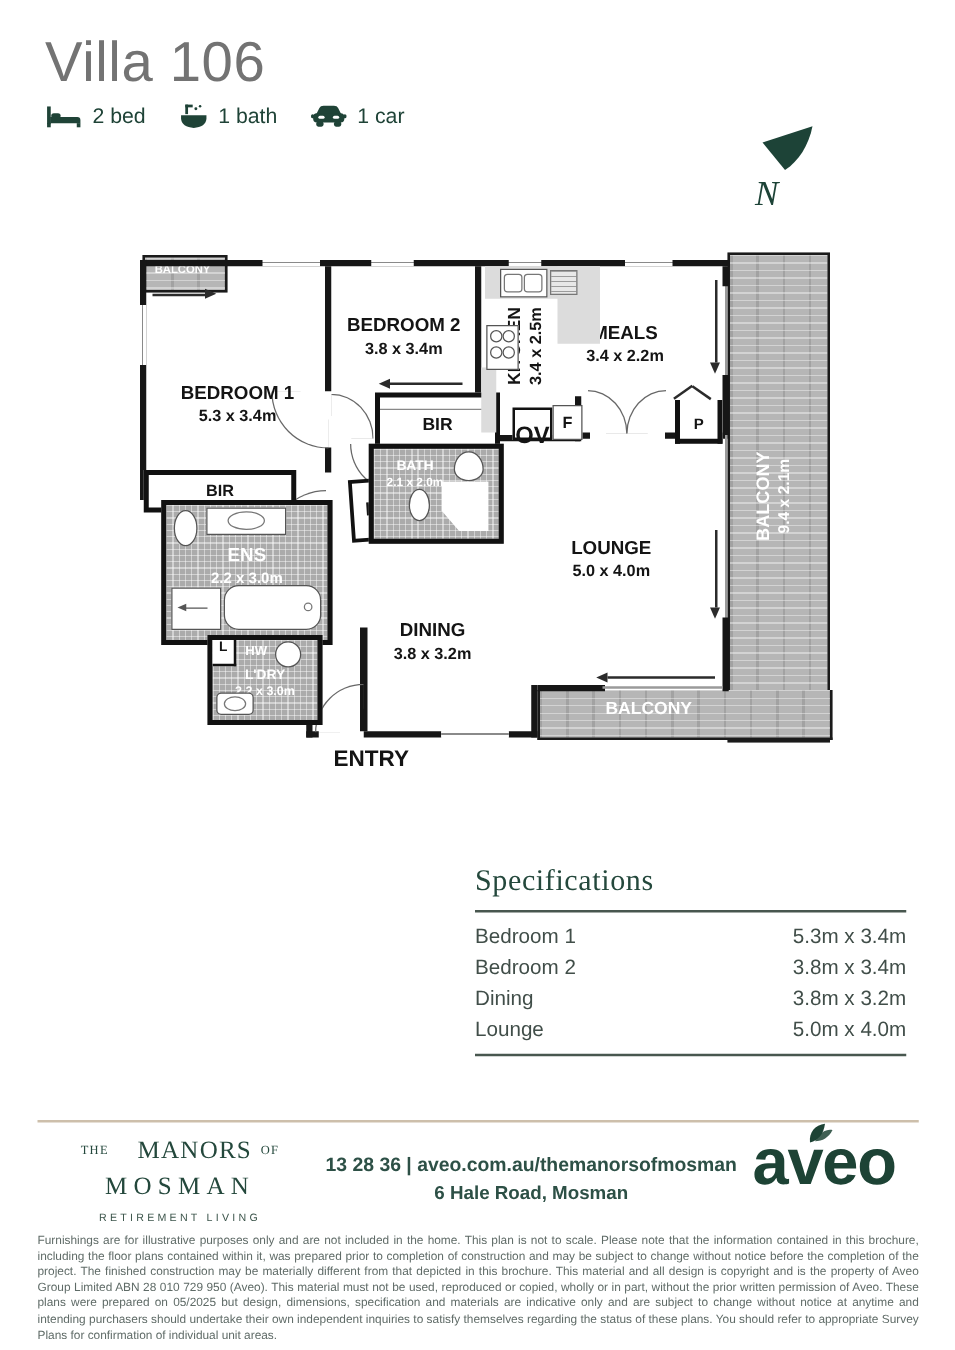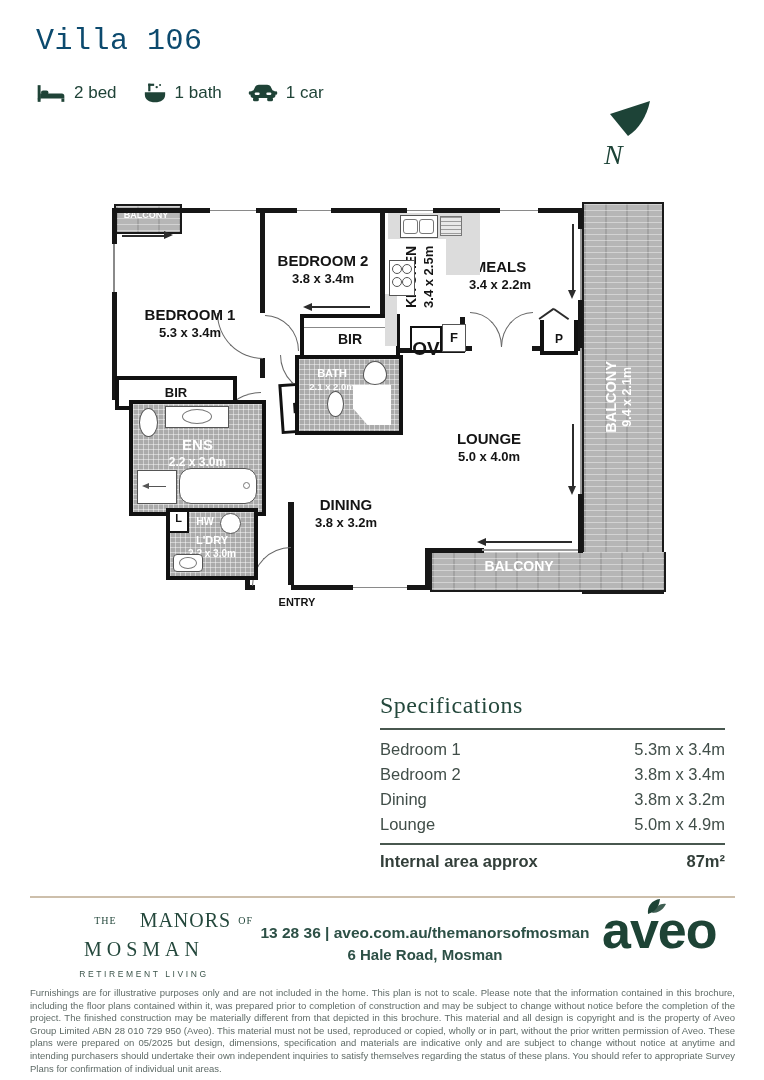--- a/index.html
+++ b/index.html
@@ -1,20 +1,20 @@
 <!DOCTYPE html>
 <html><head>
 <meta charset="utf-8">
 <style>
   html,body{margin:0;padding:0;}
   body{width:764px;height:1080px;position:relative;overflow:hidden;background:#ffffff;
        font-family:"Liberation Sans",sans-serif;}
   .abs{position:absolute;}
   
-  .title{left:36px;top:24px;font-family:Liberation Mono, monospace;font-size:30px;color:#0c4a6e;letter-spacing:.5px;}
+  .title{left:36px;top:24px;font-family:Liberation Sans, sans-serif;font-size:45px;color:#737373;letter-spacing:.5px;}
   .features{left:36px;top:82px;display:flex;align-items:center;gap:26px;color:#1f4337;font-size:17px;}
   .feature{display:flex;align-items:center;gap:8px;}
   
   .compass{left:598px;top:94px;width:62px;height:78px;}
   
   .plan{left:112px;top:202px;width:550px;height:428px;}
   .wall{position:absolute;background:#161616;}
   .hatch{position:absolute;border:2px solid #1a1a1a;background-color:#b6b6b6;
     background-image:repeating-linear-gradient(to bottom,rgba(255,255,255,.4) 0 1px,transparent 1px 6px),
                      repeating-linear-gradient(to right,rgba(110,110,110,.28) 0 2px,transparent 2px 21px);}
@@ -37,21 +37,21 @@
   .specs{left:380px;top:692px;width:345px;color:#414e49;}
   .specs h2{margin:0;font-family:"Liberation Serif",serif;font-weight:normal;font-size:24px;color:#24483c;letter-spacing:.5px;}
   .specline{height:2px;background:#48574f;margin-top:9px;}
   .specrow{display:flex;justify-content:space-between;font-size:16.5px;height:25px;align-items:center;}
   .specrows{margin-top:7px;}
   .spectotal{display:flex;justify-content:space-between;font-size:16.5px;font-weight:bold;color:#333f3a;padding-top:7px;}
   .specline2{height:2px;background:#48574f;margin-top:6px;}
   
   .footdiv{left:30px;top:896px;width:705px;height:2px;background:#cdbfab;}
   .brand{left:35px;top:906px;width:218px;text-align:center;color:#24483c;font-family:"Liberation Serif",serif;}
-  .brand .l1{display:flex;justify-content:flex-end;align-items:center;gap:7px;}
+  .brand .l1{display:flex;justify-content:center;align-items:center;gap:7px;}
   .brand .sm{font-size:10px;letter-spacing:1px;}
   .brand .big{font-size:20px;letter-spacing:1px;line-height:28px;margin-left:16px;}
   .brand .big2{font-size:20px;letter-spacing:5px;line-height:30px;}
   .brand .tag{font-family:"Liberation Sans",sans-serif;font-size:8.5px;letter-spacing:2.6px;margin-top:5px;color:#3c554b;}
   .contact{left:252px;top:922px;width:346px;text-align:center;color:#2d5046;font-weight:bold;font-size:15.5px;line-height:22px;}
   .aveo{left:602px;top:900px;width:140px;font-size:52px;font-weight:bold;color:#1d4335;letter-spacing:-1px;}
   .aveo .leaf{position:absolute;left:40px;top:-4px;}
   .disclaimer{left:30px;top:987px;width:705px;font-size:9.5px;line-height:12.6px;color:#5f6b67;text-align:justify;}
 </style>
 </head>
@@ -184,21 +184,21 @@
     <div class="rdims">3.4 x 2.2m</div>
   </div>
   <div class="rlabel" style="left:316px;top:228px;width:122px;">
     <div>LOUNGE</div>
     <div class="rdims">5.0 x 4.0m</div>
   </div>
   <div class="rlabel" style="left:173px;top:294px;width:122px;">
     <div>DINING</div>
     <div class="rdims">3.8 x 3.2m</div>
   </div>
-  <div class="rlabel" style="left:140px;top:394px;width:90px;font-size:11px;">ENTRY</div>
+  <div class="rlabel" style="left:140px;top:394px;width:90px;font-size:18px;">ENTRY</div>
 
   <div style="position:absolute;left:3px;top:174px;width:114px;height:26px;border:4px solid #111;background:#fff;display:flex;align-items:center;justify-content:center;">
     <span class="rlabel" style="position:static;font-size:13px;">BIR</span>
   </div>
   <div style="position:absolute;left:188px;top:112px;width:92px;height:38px;border:4px solid #111;background:#fff;">
     <div style="position:absolute;left:0;right:0;top:9px;height:1px;background:#888;"></div>
     <div class="rlabel" style="left:0;right:0;top:13px;font-size:14px;">BIR</div>
   </div>
 
   <div class="counter" style="left:276px;top:11px;width:92px;height:26px;"></div>
@@ -288,28 +288,24 @@
     <div class="specrow">
       <span>Bedroom 2</span>
       <span>3.8m x 3.4m</span>
     </div>
     <div class="specrow">
       <span>Dining</span>
       <span>3.8m x 3.2m</span>
     </div>
     <div class="specrow">
       <span>Lounge</span>
-      <span>5.0m x 4.9m</span>
+      <span>5.0m x 4.0m</span>
     </div>
   </div>
   <div class="specline2"></div>
-  <div class="spectotal">
-    <span>Internal area approx</span>
-    <span>87m²</span>
-  </div>
 </div>
 
 <div class="abs footdiv"></div>
 
 <div class="abs brand">
   <div class="l1">
     <span class="sm">THE</span>
     <span class="big">MANORS</span>
     <span class="sm">OF</span>
   </div>

